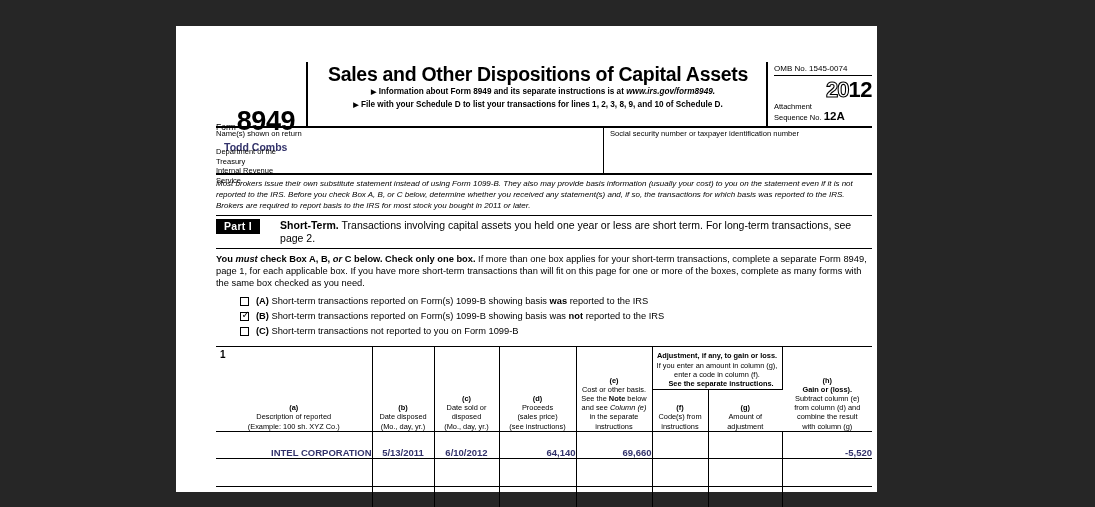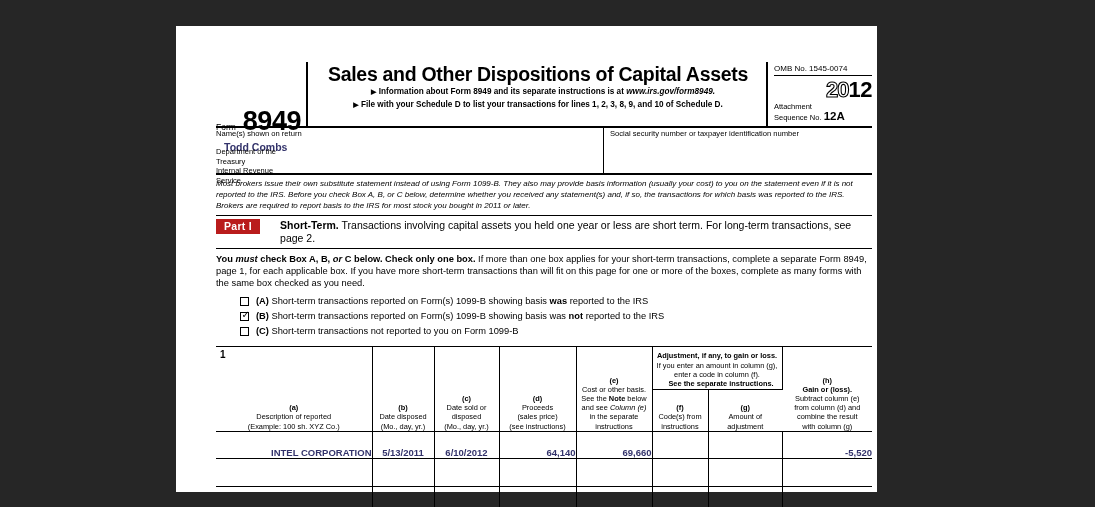--- a/index.html
+++ b/index.html
@@ -42,21 +42,21 @@
 
   .mast-left {
     width: 92px;
     padding-right: 6px;
     border-right: 2px solid #000;
     position: relative;
   }
   .form-no-line {
     display: flex;
     align-items: baseline;
-    gap: 7px;
+    gap: 1px;
     padding-top: 2px;
   }
   .lbl-form { font-size: 8.5px; }
   .form-number { font-size: 27px; font-weight: bold; letter-spacing: -0.5px; line-height: 1; margin-top: 44px; }
   .dept {
     font-size: 7.5px;
     line-height: 9.5px;
     margin-top: 12px;
   }
 
@@ -131,21 +131,21 @@
   }
 
   
   .part-band {
     display: flex;
     padding-top: 3px;
     border-bottom: 1.5px solid #000;
     padding-bottom: 2px;
   }
   .part-tag {
-    background: #b91c1c;
+    background: #000000;
     color: #fff;
     font-size: 10.5px;
     font-weight: bold;
     padding: 1px 8px 2px 8px;
     height: 15px;
     line-height: 13px;
     margin-right: 20px;
     letter-spacing: 0.3px;
   }
   .part-text { font-size: 10.5px; line-height: 13.5px; flex: 1; }

